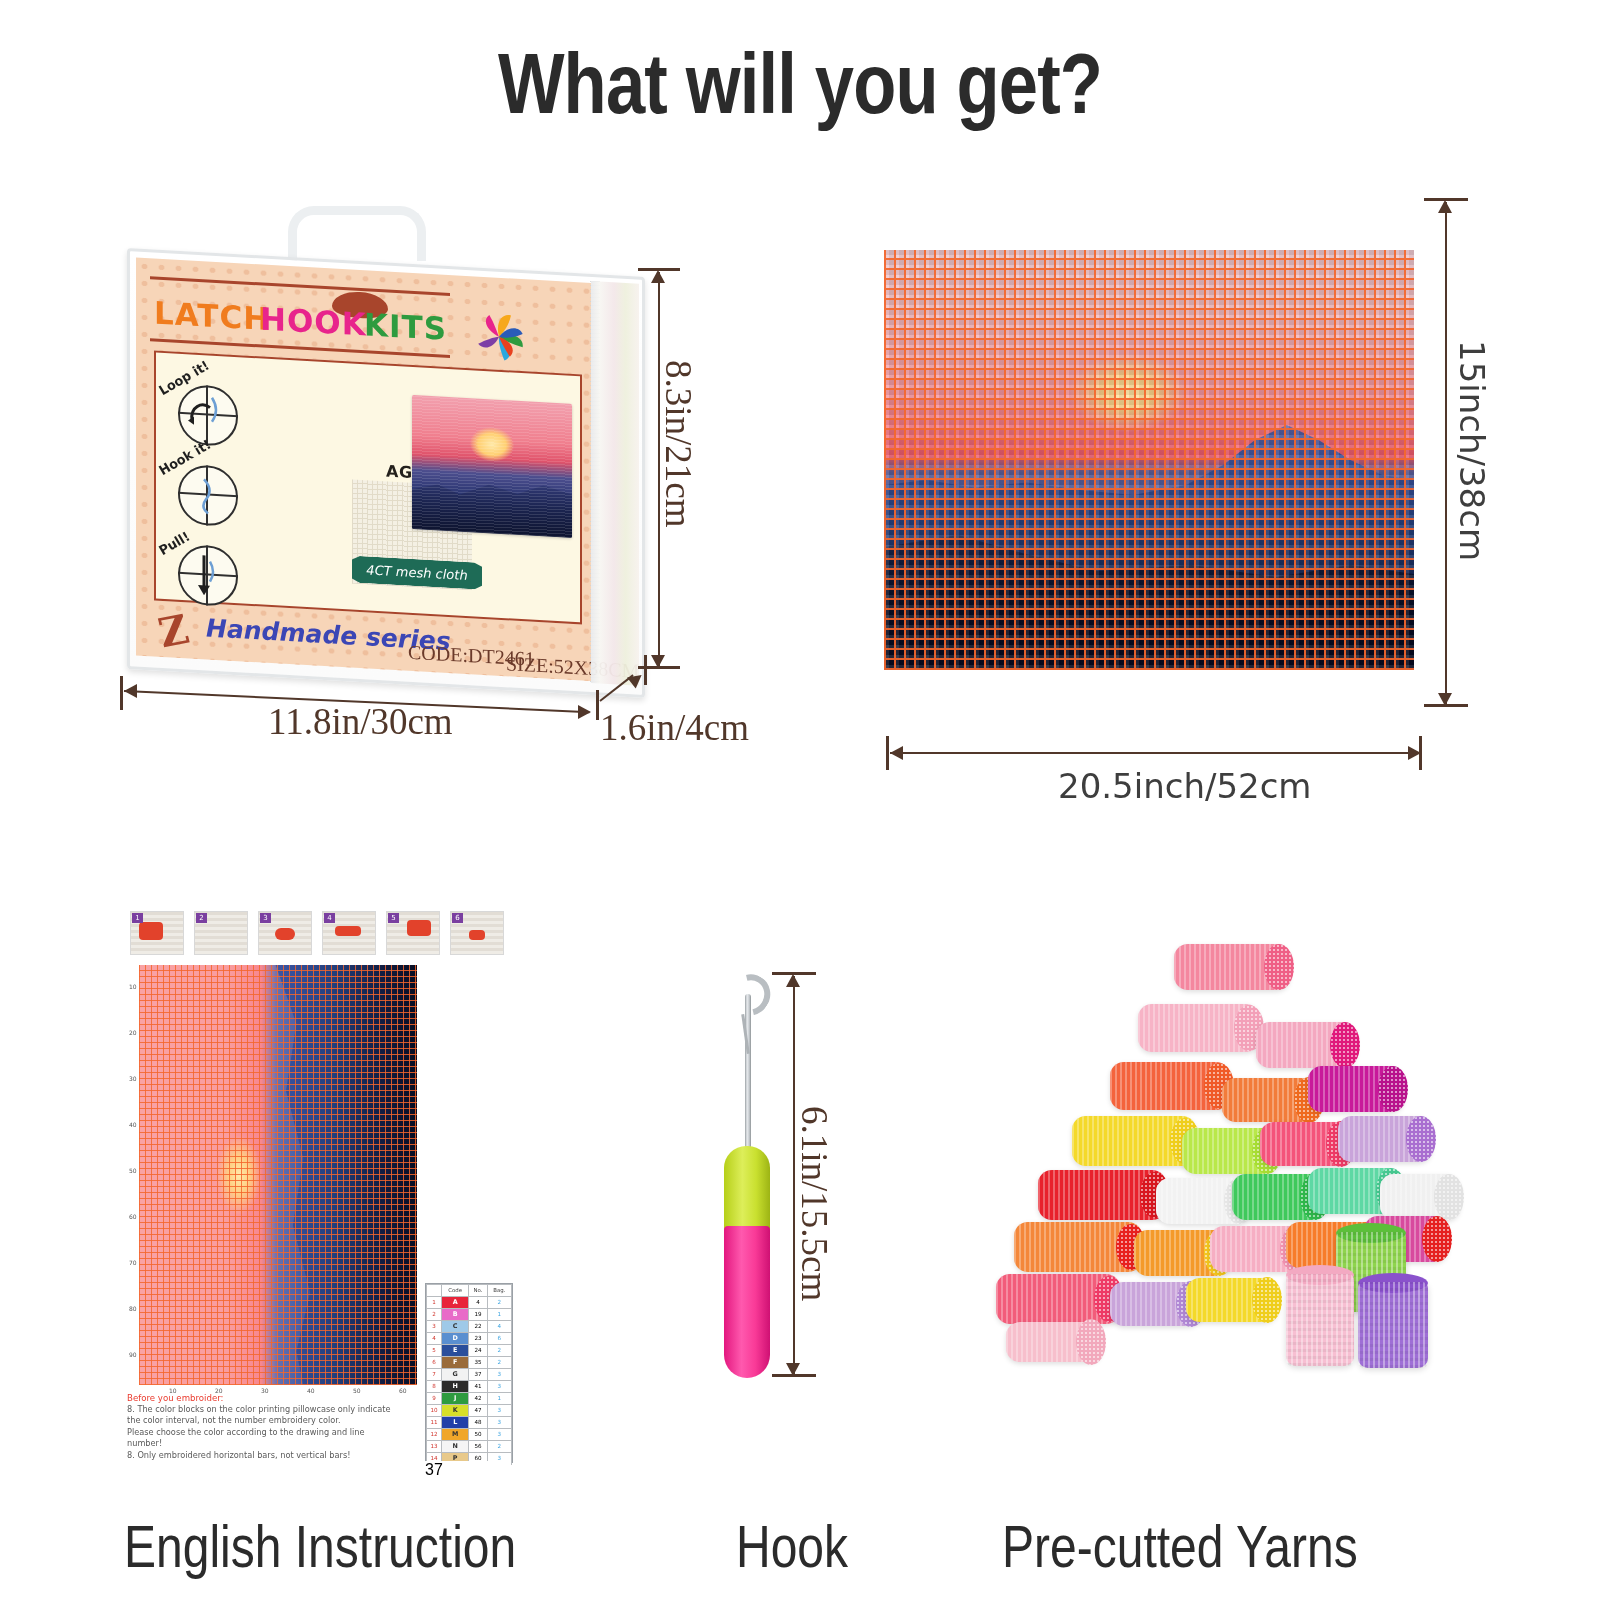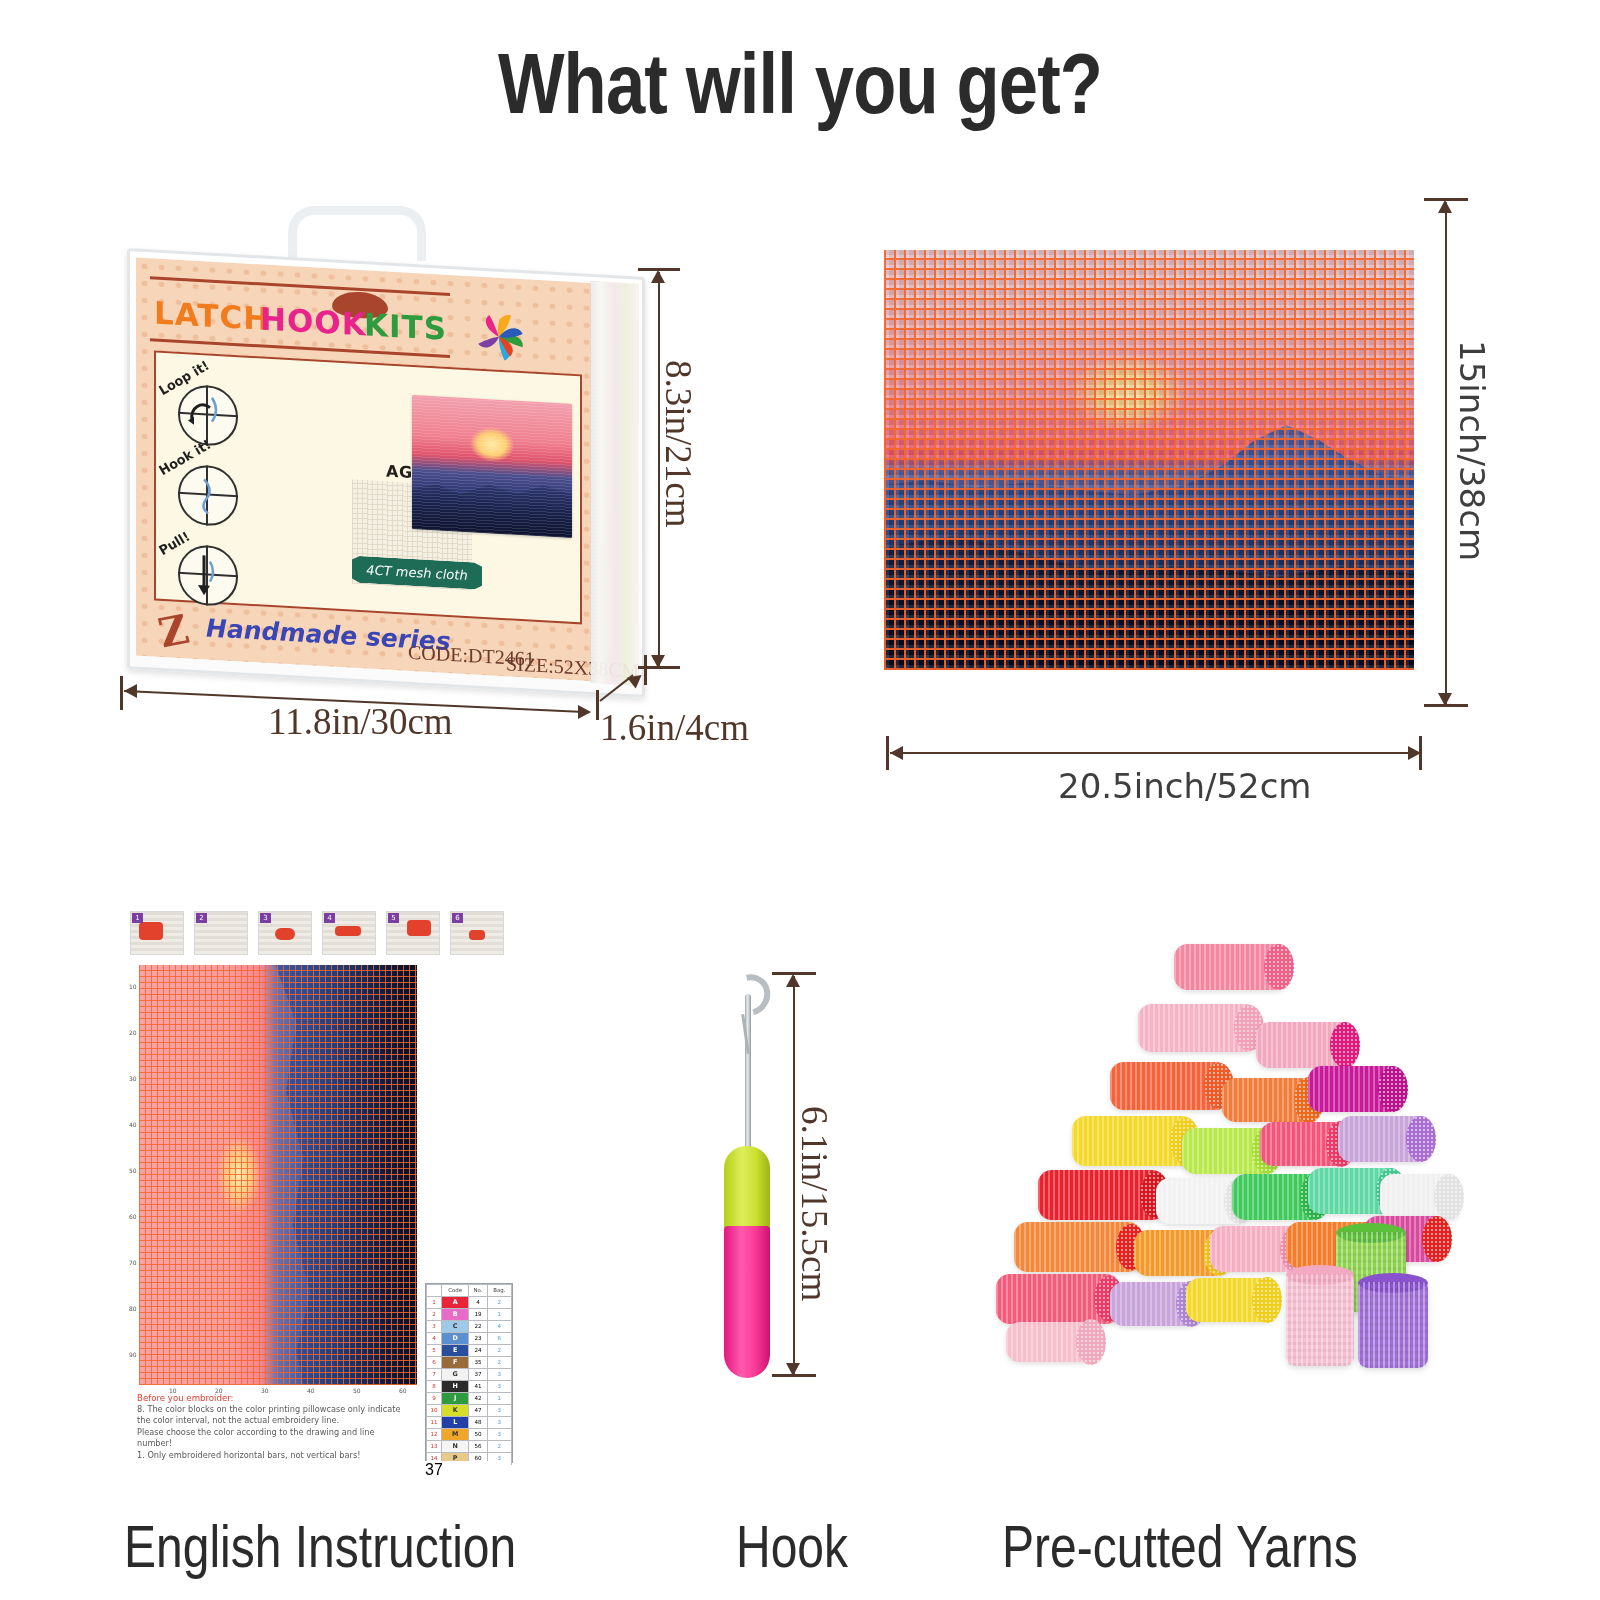--- a/index.html
+++ b/index.html
@@ -232,21 +232,21 @@
   .legend table{border-collapse:collapse;width:100%;font-size:5.6px;font-family:"DejaVu Sans",sans-serif;}
   .legend th,.legend td{border:1px solid #b8bcc0;text-align:center;padding:0;height:11px;line-height:11px;}
   .legend th{color:#444;font-weight:normal;font-size:5.4px;}
   .legend td.idx{color:#d0342c;}
   .legend td.bag{color:#3aa3e0;}
   .legend td.code{padding:0;}
   .legend .sw{
     display:block;width:100%;height:11px;line-height:11px;color:#fff;font-weight:bold;font-size:6.4px;
   }
 
-  .before{position:absolute;left:12px;top:488px;width:270px;}
+  .before{position:absolute;left:2px;top:488px;width:270px;}
   .before .hd{color:#ea3b2e;font-size:8.6px;font-family:"DejaVu Sans",sans-serif;margin-bottom:1px;}
   .before p{margin:0;color:#5a5a5a;font-size:8.2px;line-height:11.4px;font-family:"DejaVu Sans",sans-serif;}
 
   
   .hook-wrap{position:absolute;left:700px;top:960px;width:120px;height:430px;}
   .hook-needle{
     position:absolute;left:45px;top:34px;width:6px;height:160px;
     background:linear-gradient(90deg,#9aa0a4 0%,#e8ebee 35%,#c7ccd0 70%,#8d9396 100%);
     border-radius:3px;
   }
@@ -611,23 +611,23 @@
               <td class="bag">3</td>
             </tr>
           </tbody>
       </table>
     </div>
     <div class="legend total" style="position:absolute;left:300px;top:556px;width:86px;border:none;height:auto;">37</div>
 
     <div class="before">
       <div class="hd">Before you embroider:</div>
       <p>8. The color blocks on the color printing pillowcase only indicate</p>
-      <p>the color interval,  not the actual embroidery line.</p>
+      <p>the color interval,  not the number embroidery color.</p>
       <p> Please choose the color according to the drawing and line number!</p>
-      <p>1. Only embroidered horizontal bars, not vertical bars!</p>
+      <p>8. Only embroidered horizontal bars, not vertical bars!</p>
     </div>
   </div>
 
   <div class="cap-narrow" style="left:124px;top:1512px;">English Instruction</div>
 
   <div class="hook-wrap">
     <div class="hook-tip"></div>
     <div class="hook-needle"></div>
     <div class="hook-latch"></div>
     <div class="hook-green"></div>

